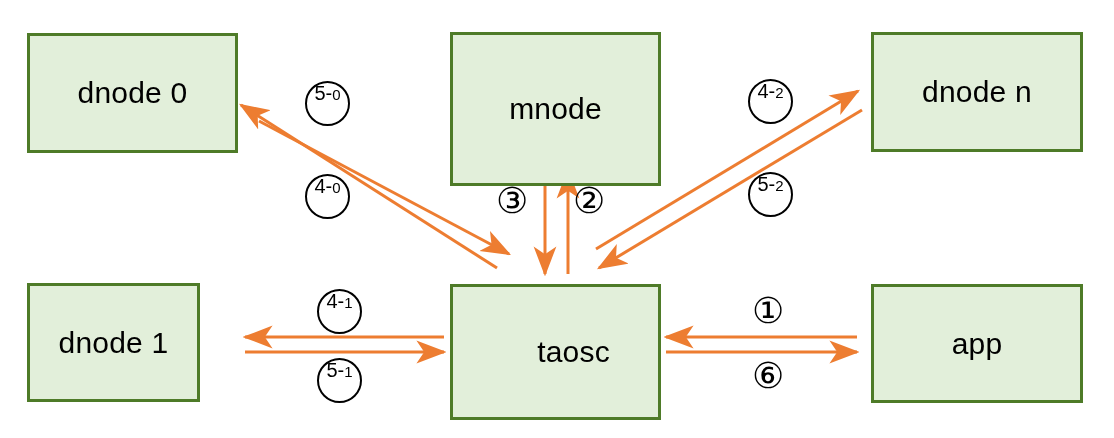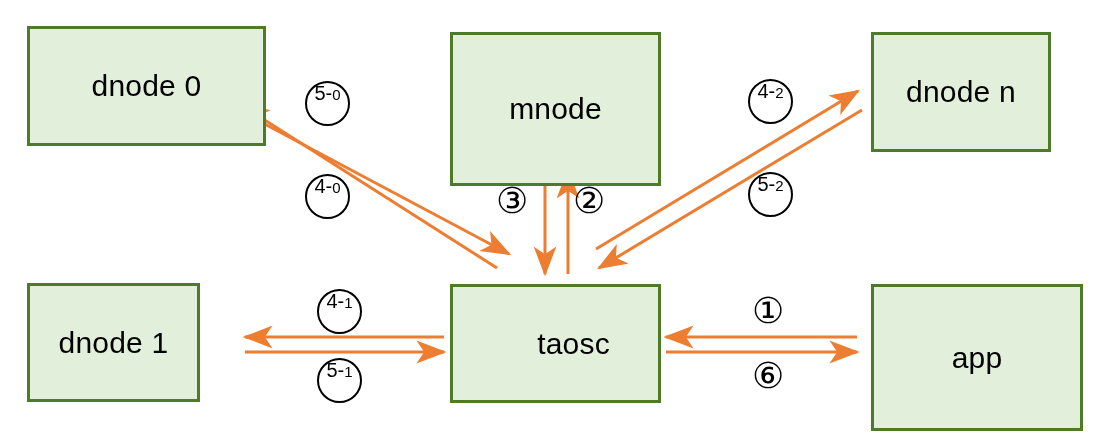--- a/index.html
+++ b/index.html
@@ -104,41 +104,41 @@
 
     <line x1="444" y1="337" x2="245" y2="337" stroke="#ed7d31" stroke-width="3" marker-end="url(#ah)"></line>
 
     <line x1="245" y1="352" x2="444" y2="352" stroke="#ed7d31" stroke-width="3" marker-end="url(#ah)"></line>
 
     <line x1="596" y1="249" x2="858" y2="91" stroke="#ed7d31" stroke-width="3" marker-end="url(#ah)"></line>
 
     <line x1="862" y1="110" x2="599" y2="268" stroke="#ed7d31" stroke-width="3" marker-end="url(#ah)"></line>
   </svg>
 
-  <div class="node-box" style="left:27px; top:26px; width:239px; height:120px;text-align:right;">
+  <div class="node-box" style="left:27px; top:33px; width:211px; height:120px;text-align:right;">
     <span class="node-label">dnode 0</span>
   </div>
 
   <div class="node-box" style="left:450px; top:32px; width:211px; height:154px;">
     <span class="node-label">mnode</span>
   </div>
 
-  <div class="node-box" style="left:871px; top:32px; width:180px; height:120px;">
+  <div class="node-box" style="left:871px; top:32px; width:212px; height:120px;">
     <span class="node-label">dnode n</span>
   </div>
 
   <div class="node-box" style="left:27px; top:283px; width:173px; height:119px;">
     <span class="node-label">dnode 1</span>
   </div>
 
-  <div class="node-box" style="left:450px; top:284px; width:211px; height:119px;padding-left:36px;">
+  <div class="node-box" style="left:450px; top:284px; width:211px; height:136px;padding-left:36px;">
     <span class="node-label">taosc</span>
   </div>
 
-  <div class="node-box" style="left:871px; top:284px; width:212px; height:147px;">
+  <div class="node-box" style="left:871px; top:284px; width:212px; height:119px;">
     <span class="node-label">app</span>
   </div>
 
   <div class="step-circle" style="left:305px; top:81px;">
     <span class="main">5</span>
     <span class="sep">-</span>
     <span class="sub">0</span>
   </div>
 
   <div class="step-circle" style="left:305px; top:174px;">

